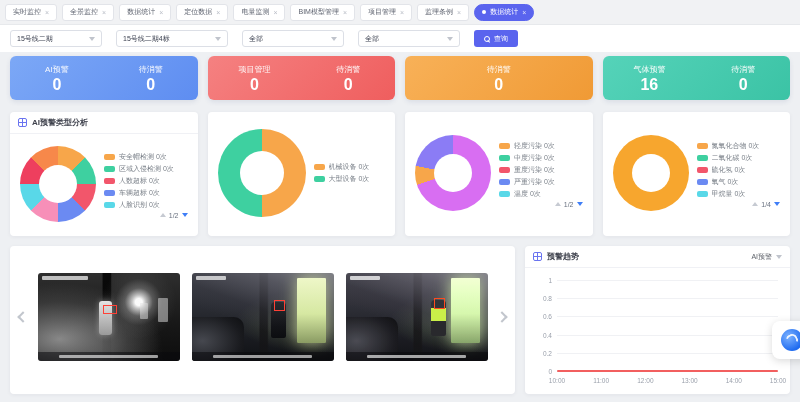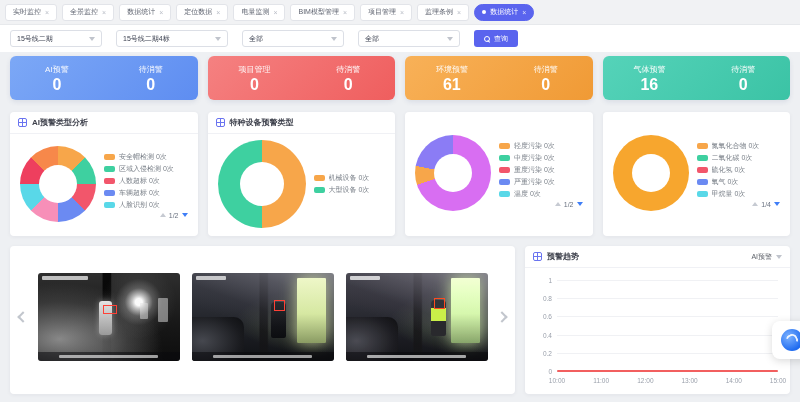--- a/index.html
+++ b/index.html
@@ -214,24 +214,20 @@
         <div class="stat-label">项目管理</div>
         <div class="stat-value">0</div>
       </div>
       <div class="stat-half">
         <div class="stat-label">待消警</div>
         <div class="stat-value">0</div>
       </div>
     </div>
     <div class="stat-card" style="background: linear-gradient(135deg, rgb(248, 177, 88), rgb(240, 154, 53));">
       <div class="stat-half">
-        <div class="stat-label">环境预警</div>
-        <div class="stat-value">61</div>
-      </div>
-      <div class="stat-half">
         <div class="stat-label">待消警</div>
         <div class="stat-value">0</div>
       </div>
     </div>
     <div class="stat-card" style="background: linear-gradient(135deg, rgb(85, 211, 185), rgb(59, 195, 165));">
       <div class="stat-half">
         <div class="stat-label">气体预警</div>
         <div class="stat-value">16</div>
       </div>
       <div class="stat-half">
@@ -274,24 +270,20 @@
           </div>
           <div class="legend-pager">
             <span class="pager-up"></span>
             <span class="pager-text">1/2</span>
             <span class="pager-down"></span>
           </div>
         </div>
       </div>
     </div>
     <div class="card donut-card">
-      <div class="card-header">
-        <span class="card-icon"></span>
-        <span class="card-title">特种设备预警类型</span>
-      </div>
       <div class="donut-body">
         <div class="donut donut-lg" style="background: conic-gradient(rgb(247, 166, 74) 0deg, rgb(247, 166, 74) 180deg, rgb(62, 208, 160) 180deg, rgb(62, 208, 160) 360deg);"></div>
         <div class="donut-legend">
           <div class="legend-list">
             <div class="legend-item">
               <span class="legend-swatch" style="background: rgb(247, 166, 74);"></span>
               <span class="legend-label">机械设备 0次</span>
             </div>
             <div class="legend-item">
               <span class="legend-swatch" style="background: rgb(62, 208, 160);"></span>

